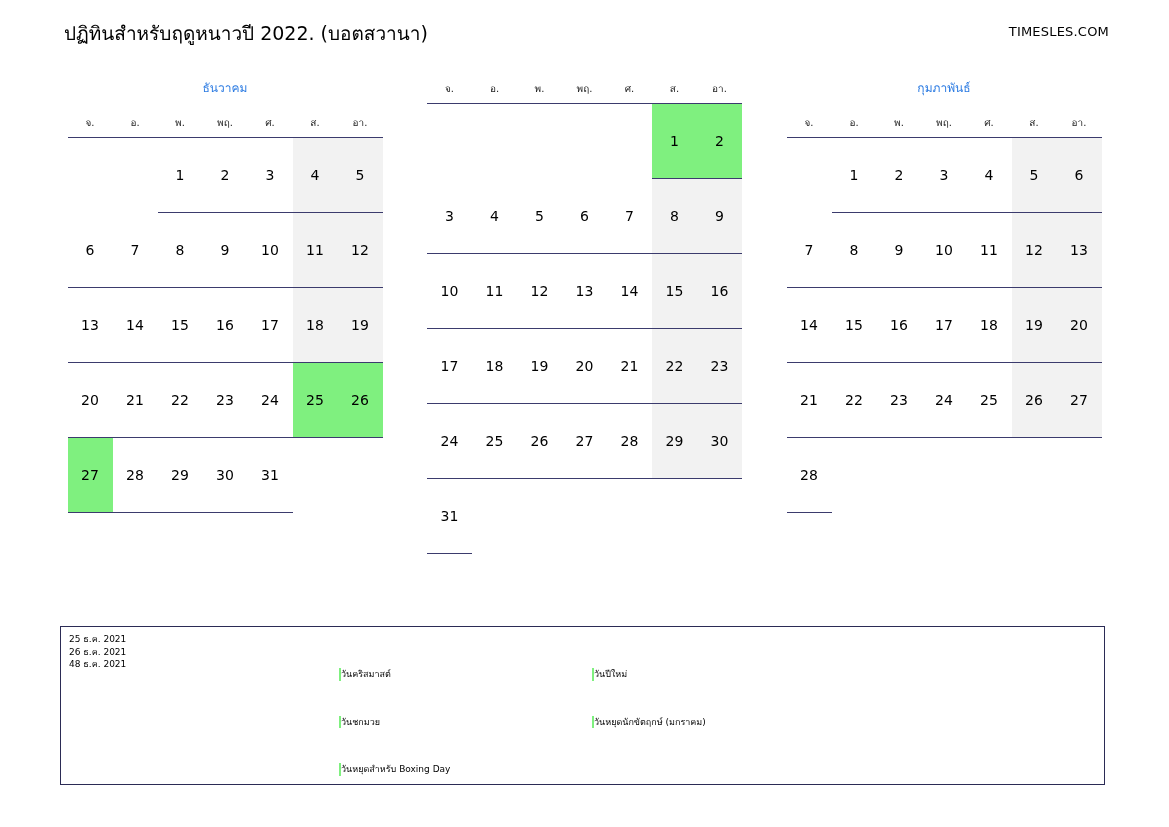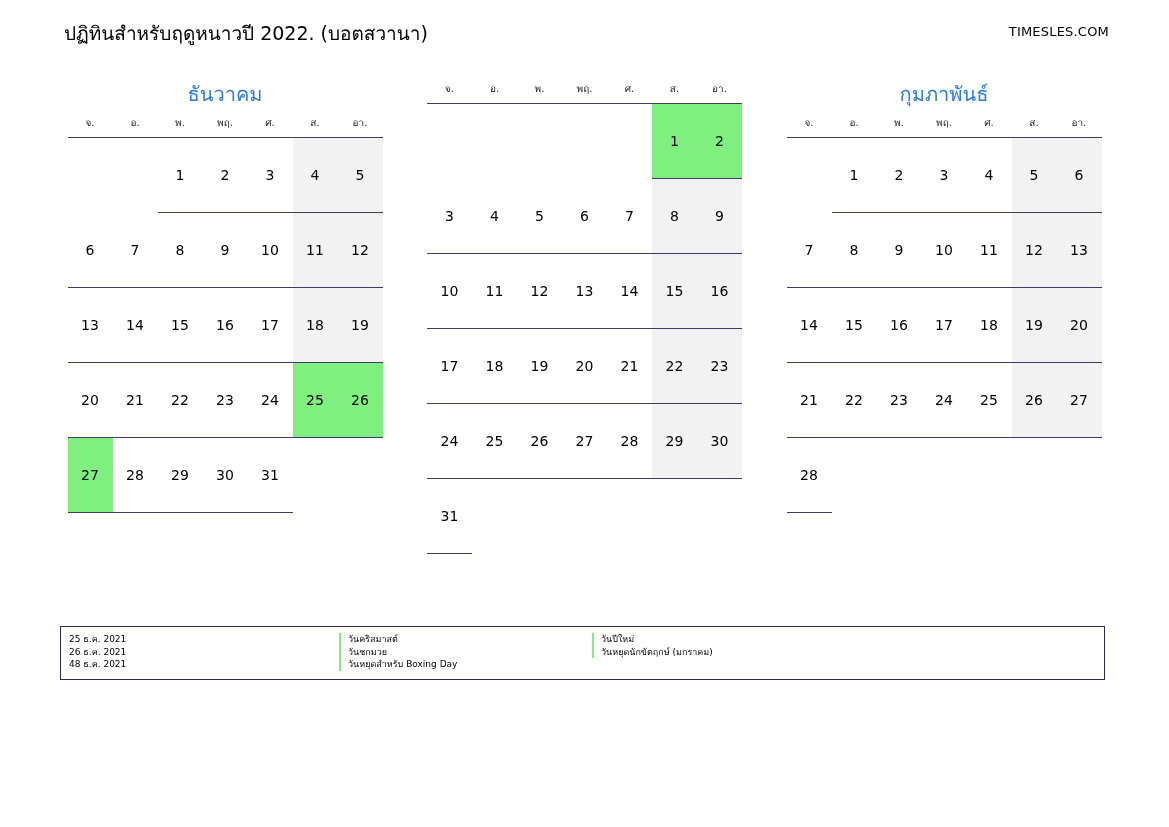--- a/index.html
+++ b/index.html
@@ -44,21 +44,21 @@
     left: 60px;
     width: 1049px;
     display: flex;
     justify-content: space-between;
   }
   .month {
     width: 330px;
   }
   .month-name {
     text-align: center;
-    font-size: 20px;
+    font-size: 12px;
     color: #2a7ae2;
     margin-bottom: 14px;
     height: 20px;
   }
   table.cal {
     border-collapse: collapse;
     width: 315px;
     margin: 0 auto;
     table-layout: fixed;
   }
@@ -112,22 +112,22 @@
     flex: 1;
   }
   .legend-row {
     font-size: 9px;
     line-height: 12.5px;
     height: 12.5px;
     white-space: nowrap;
     color: #000;
   }
   .legend-names .legend-row {
-    padding-left: 7px;
     border-left: 2.5px solid #7ff07f;
+    margin-top: 35px;
   }
   .legend-names .legend-row.blank {
     border-left: 2.5px solid transparent;
   }
 </style>
 </head>
 <body>
 
 <div class="page-header">
   <div class="page-title">ปฏิทินสำหรับฤดูหนาวปี 2022. (บอตสวานา)</div>

